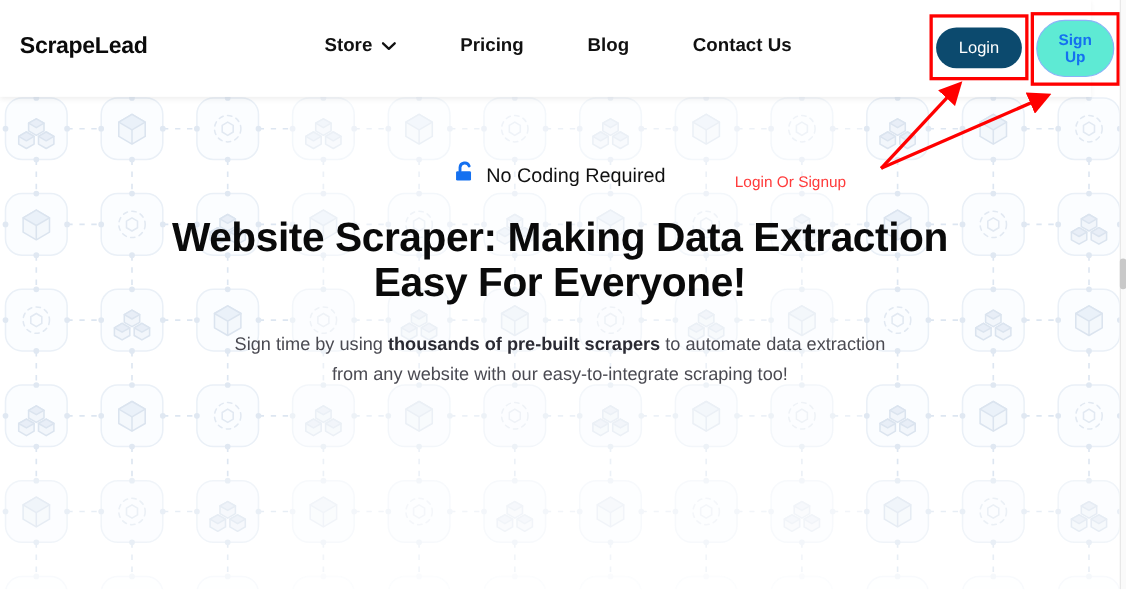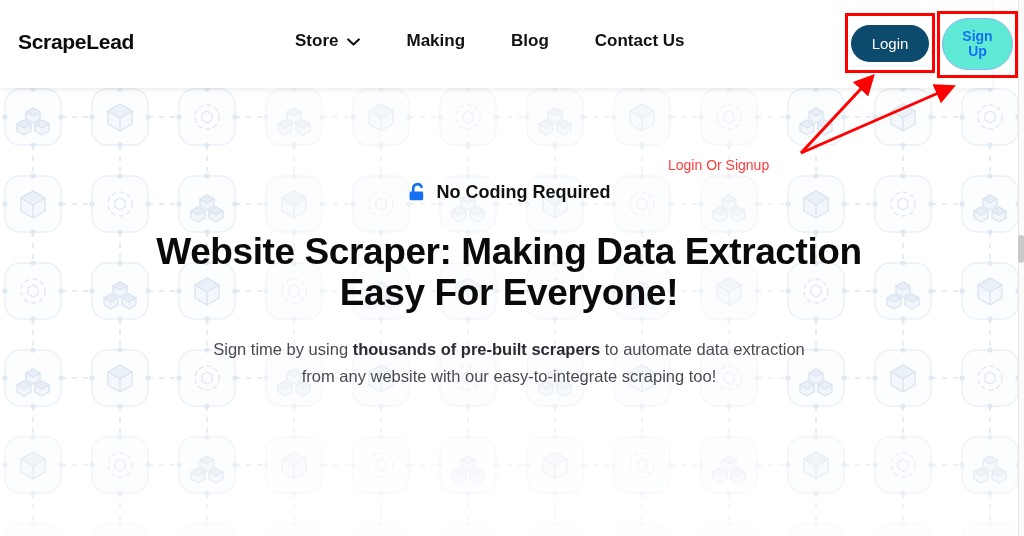--- a/index.html
+++ b/index.html
@@ -25,21 +25,21 @@
     box-shadow:0 2px 5px rgba(0,0,0,0.07);
     display:flex; align-items:center;
   }
   #logo {
     position:absolute; left:18px; top:30px;
     font-size:21px; font-weight:bold; letter-spacing:-0.3px;
     color:#0b0b0b; white-space:nowrap;
   }
   #nav {
     position:absolute; left:295px; top:31px;
-    display:flex; align-items:center; gap:4px;
+    display:flex; align-items:center; gap:16px;
   }
   .nav-item {
     font-size:17px; font-weight:bold; color:#111;
     margin-right:42px; display:flex; align-items:center; gap:9px;
     white-space:nowrap; cursor:pointer;
   }
   .nav-item:last-child { margin-right:0; }
   .chev { display:inline-block; }
 
   
@@ -71,23 +71,23 @@
     font-size:14px; color:#ff3b3b; white-space:nowrap; z-index:40;
   }
   #arrows { position:absolute; left:0; top:0; width:1024px; height:536px; z-index:35; pointer-events:none; }
 
   
   #hero {
     position:absolute; left:0; top:88px; width:1018px;
     z-index:20; text-align:center;
   }
   #badge {
-    margin-top:94px;
-    display:flex; align-items:flex-start; justify-content:center; gap:9px;
-    font-size:18px; font-weight:bold; color:#111;
+    margin-top:58px;
+    display:flex; align-items:center; justify-content:center; gap:9px;
+    font-size:18px; font-weight:normal; color:#111;
   }
   #headline {
     margin-top:22px;
     font-size:37px; font-weight:bold; color:#0a0a0a;
     line-height:1.12; letter-spacing:-0.4px;
     padding:0 120px;
   }
   #subtitle {
     margin-top:22px;
     font-size:16.5px; color:#4a4a52; line-height:1.65;
@@ -915,21 +915,21 @@
       <div class="nav-item">
         <span>Store</span>
         <span class="chev">
           <svg width="13" height="8" viewBox="0 0 13 8">
             <path d="M1.2 1.4 L6.5 6.4 L11.8 1.4" stroke="#111" stroke-width="2.1" fill="none" stroke-linecap="round" stroke-linejoin="round"></path>
           </svg>
         </span>
       </div>
 
       <div class="nav-item">
-        <span>Making</span>
+        <span>Pricing</span>
       </div>
 
       <div class="nav-item">
         <span>Blog</span>
       </div>
 
       <div class="nav-item">
         <span>Contact Us</span>
       </div>
 

